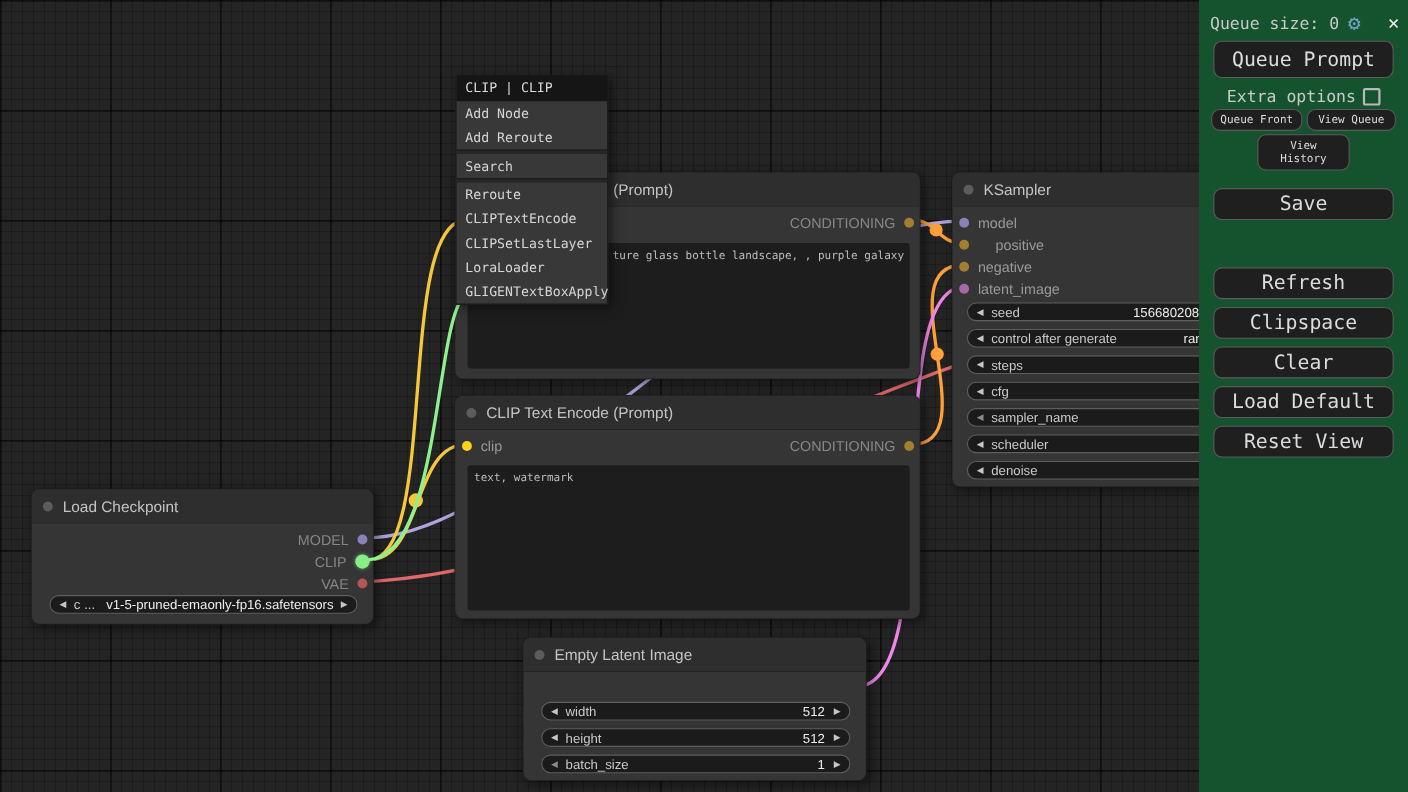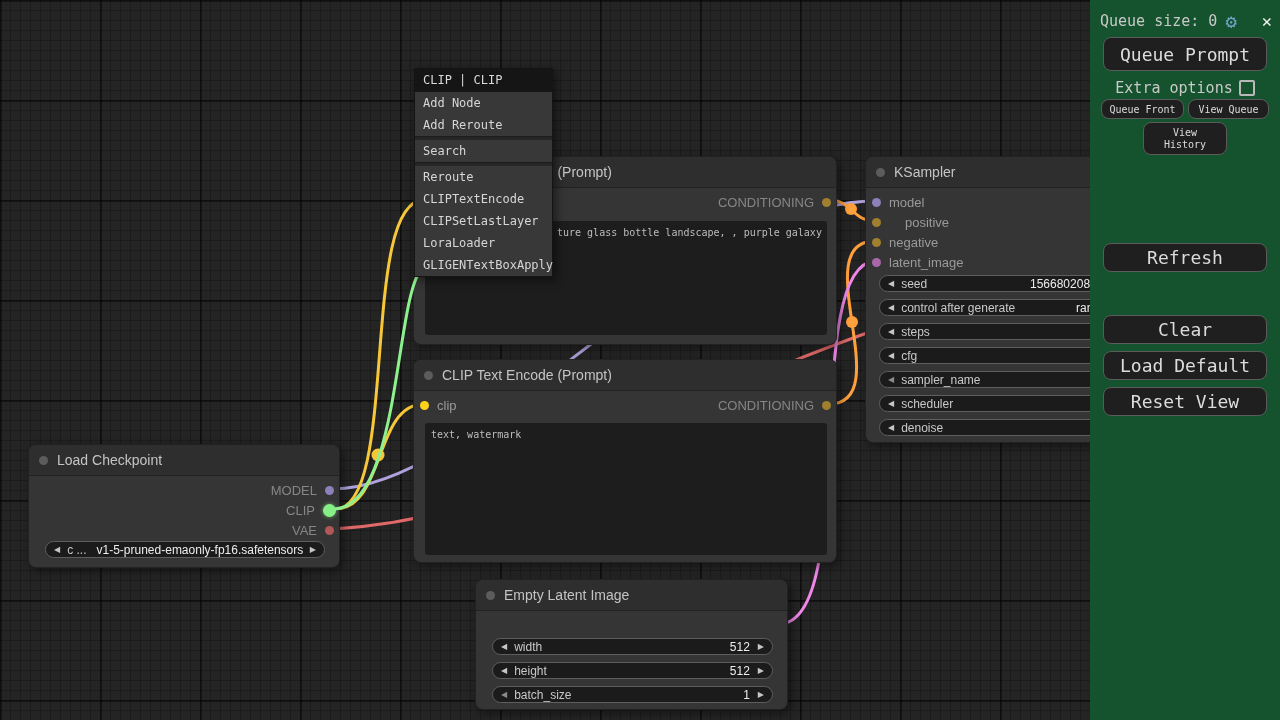--- a/index.html
+++ b/index.html
@@ -275,17 +275,19 @@
   <div class="extra-row">
     <span class="extra-label">Extra options</span>
     <span class="checkbox"></span>
   </div>
   <div class="btn btn-small btn-qfront">Queue Front</div>
   <div class="btn btn-small btn-vqueue">View Queue</div>
   <div class="btn btn-vhist">
     <span><span>View</span><br>
     <span>History</span></span>
   </div>
+  <div class="btn btn-big" style="top:171px;">Save</div>
   <div class="btn btn-big" style="top:243px;">Refresh</div>
+  <div class="btn btn-big" style="top:279px;">Clipspace</div>
   <div class="btn btn-big" style="top:315px;">Clear</div>
   <div class="btn btn-big" style="top:351px;">Load Default</div>
   <div class="btn btn-big" style="top:387px;">Reset View</div>
 </div>
 
 </body></html>

